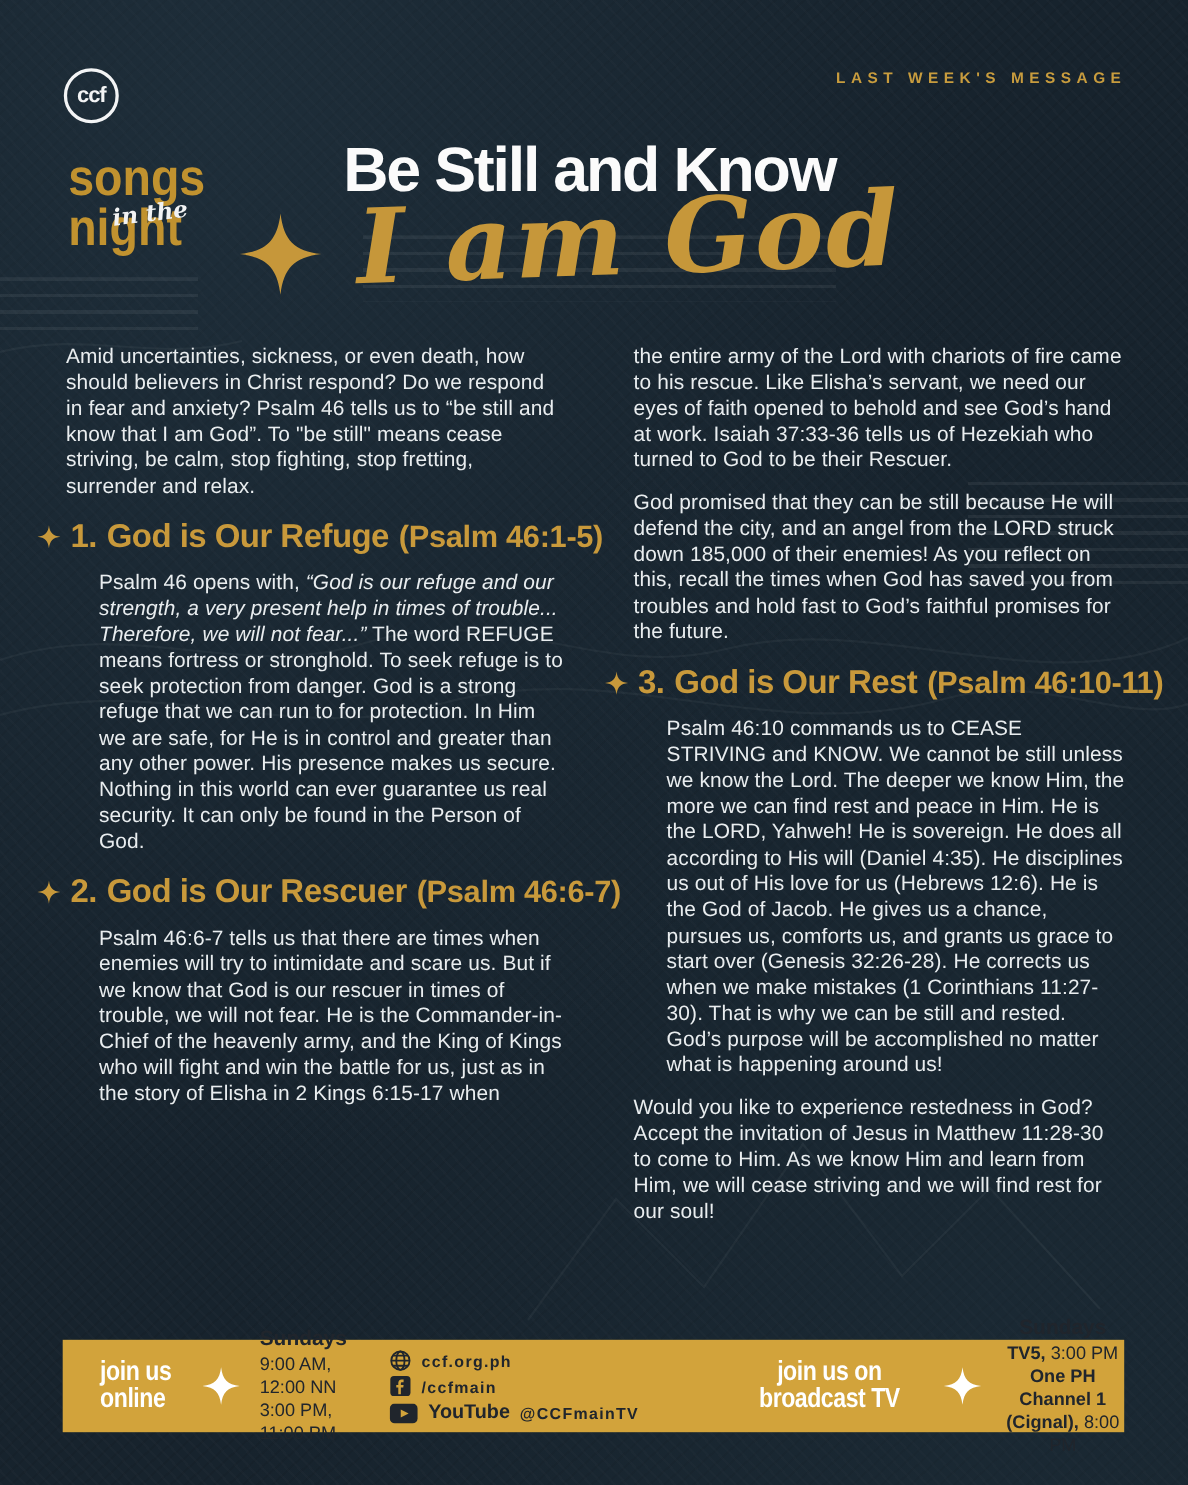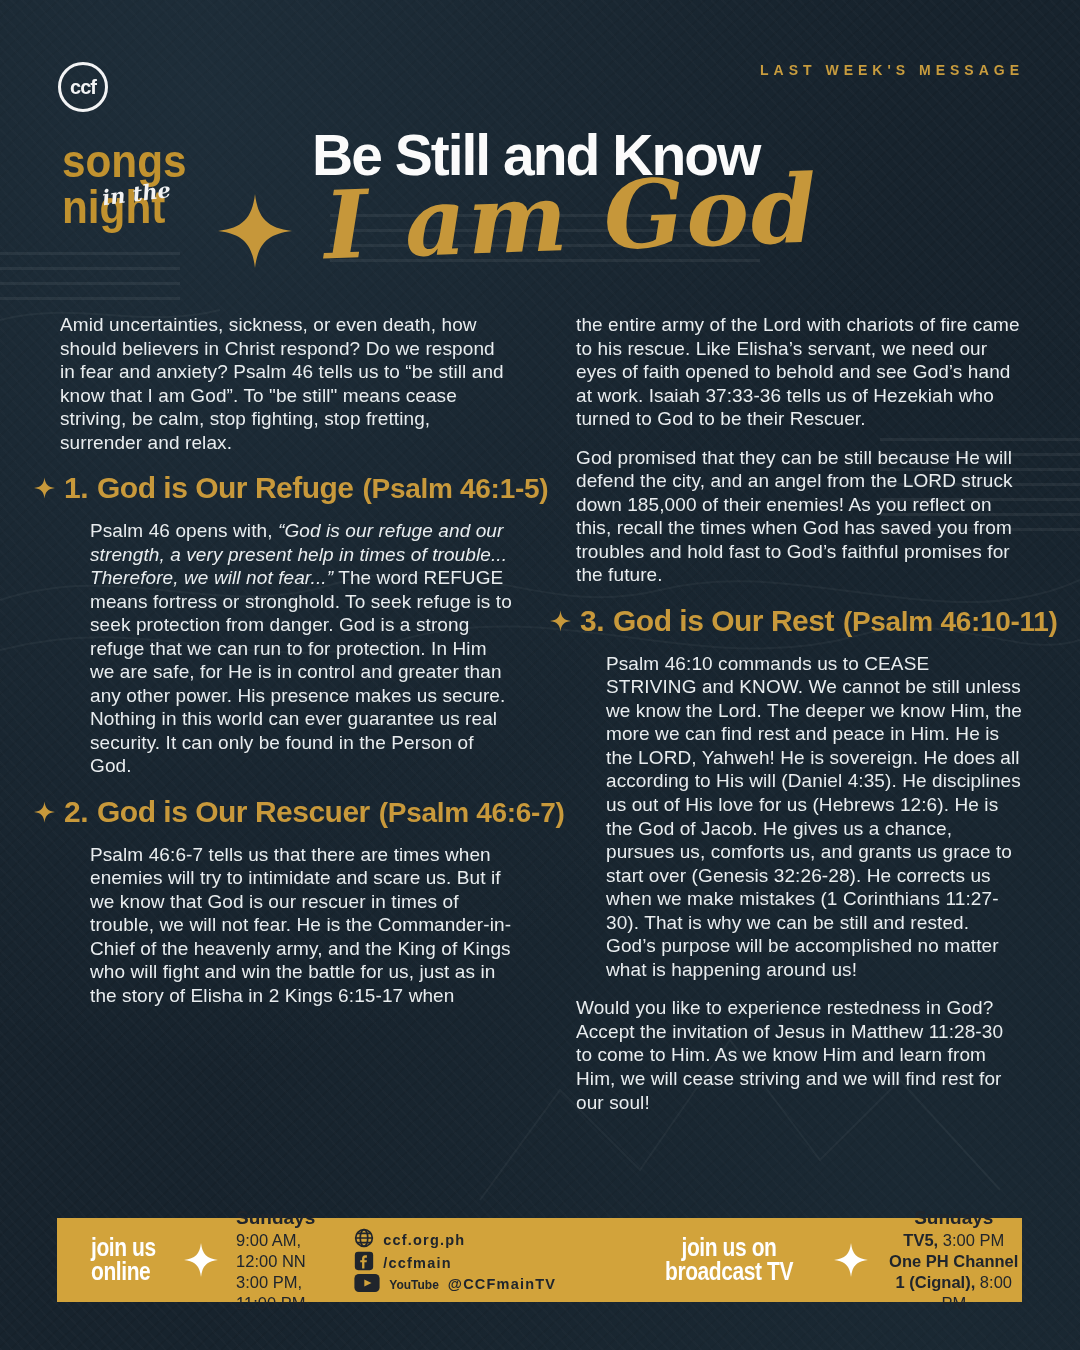--- a/index.html
+++ b/index.html
@@ -89,21 +89,21 @@
     color:#ffffff; font-weight:800; font-size:25px; line-height:.95; letter-spacing:-.5px;
     transform:scaleX(.84); transform-origin:left center; white-space:nowrap;
   }
   .star-w { width:34px; height:40px; flex:none; }
   .sched { font-size:16.5px; line-height:1.27; }
   .sched .b { font-weight:800; font-size:19px; }
   .sched .bb { font-weight:800; }
   .social { font-size:14.5px; letter-spacing:1.2px; font-weight:bold; }
   .social .row { display:flex; align-items:flex-end; gap:9px; margin:3px 13px; }
   .icon-dark { flex:none; }
-  .yt-word { font-weight:800; letter-spacing:0; font-size:12px; }
+  .yt-word { font-weight:800; letter-spacing:0; font-size:18px; }
 
   .m1 { margin-left:34px; } .m2 { margin-left:16px; } .m3 { margin-left:18px; }
   .m4 { margin-left:26px; } .m5 { margin-left:96px;text-align:center; }
 </style>
 </head>
 <body>
 
 <div class="page">
 
   <svg class="topo" width="1080" height="1350" viewBox="0 0 1080 1350">

